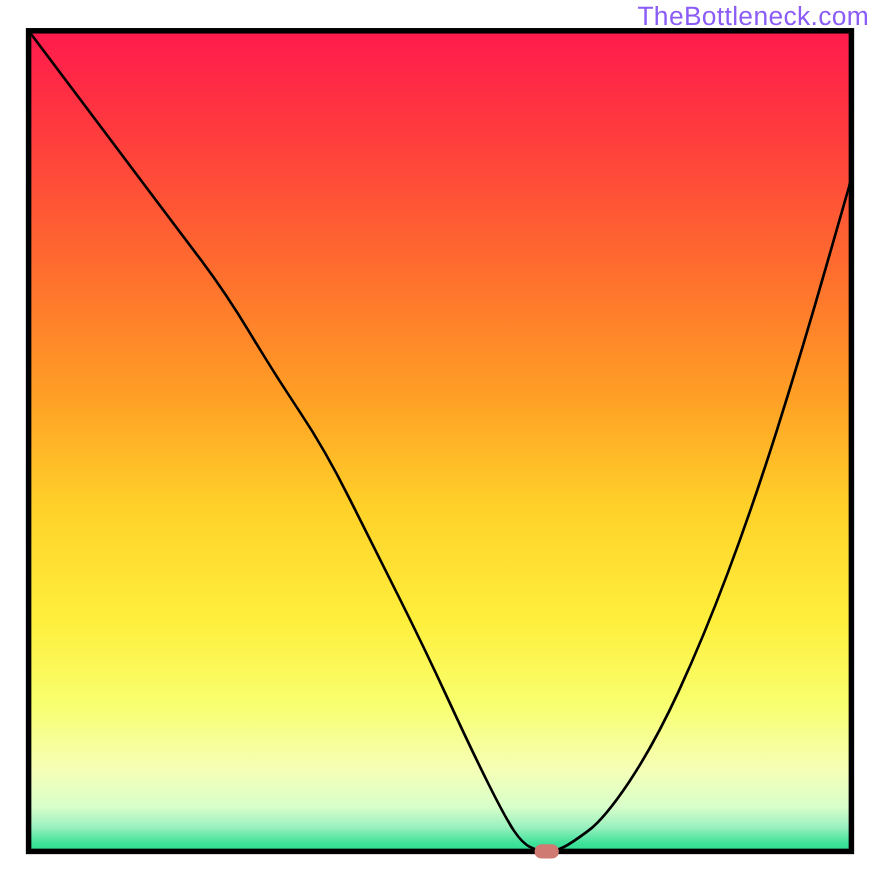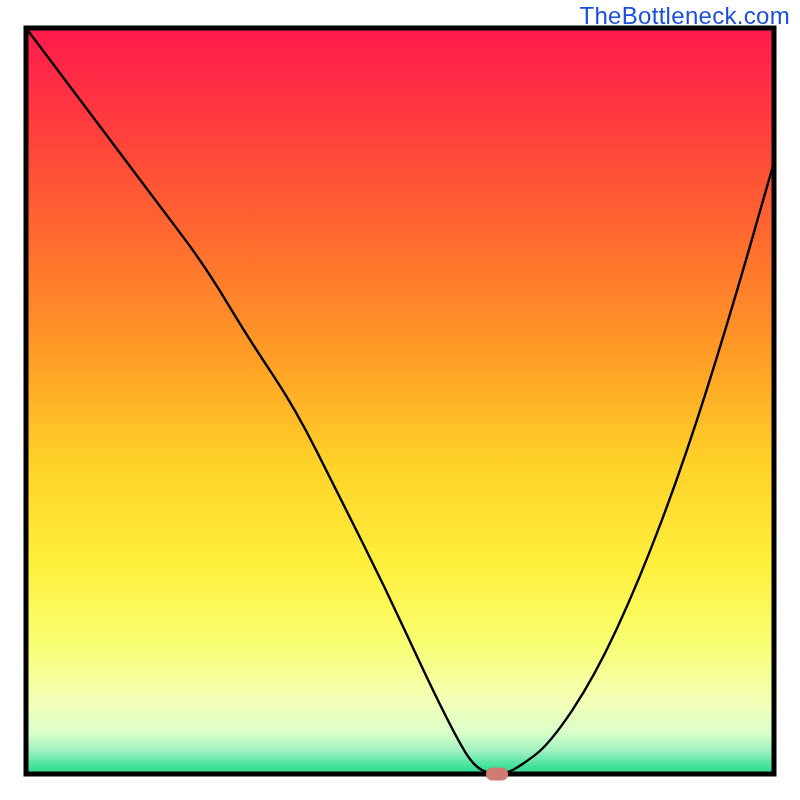--- a/index.html
+++ b/index.html
@@ -13,21 +13,21 @@
   .wrapper {
     position: relative;
     width: 800px;
     height: 800px;
   }
   .watermark {
     position: absolute;
     top: 2px;
     right: 10px;
     font-size: 24px;
-    color: #1d4ed8;
+    color: #8b5cf6;
     font-weight: 500;
     letter-spacing: 0.3px;
     z-index: 3;
   }
   svg {
     position: absolute;
     top: 0;
     left: 0;
     z-index: 1;
   }

